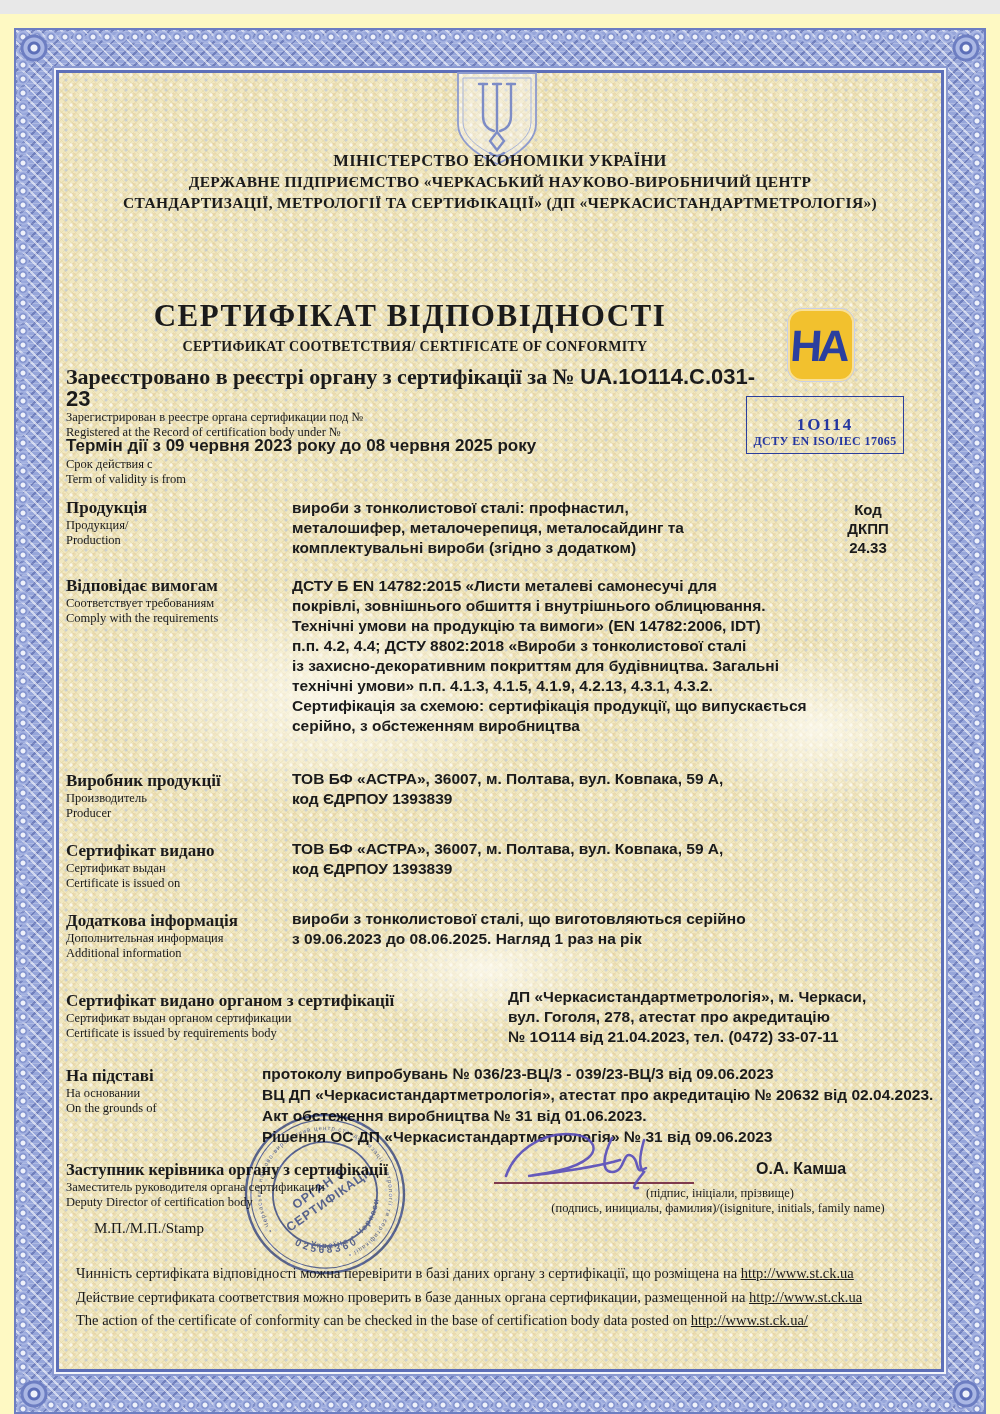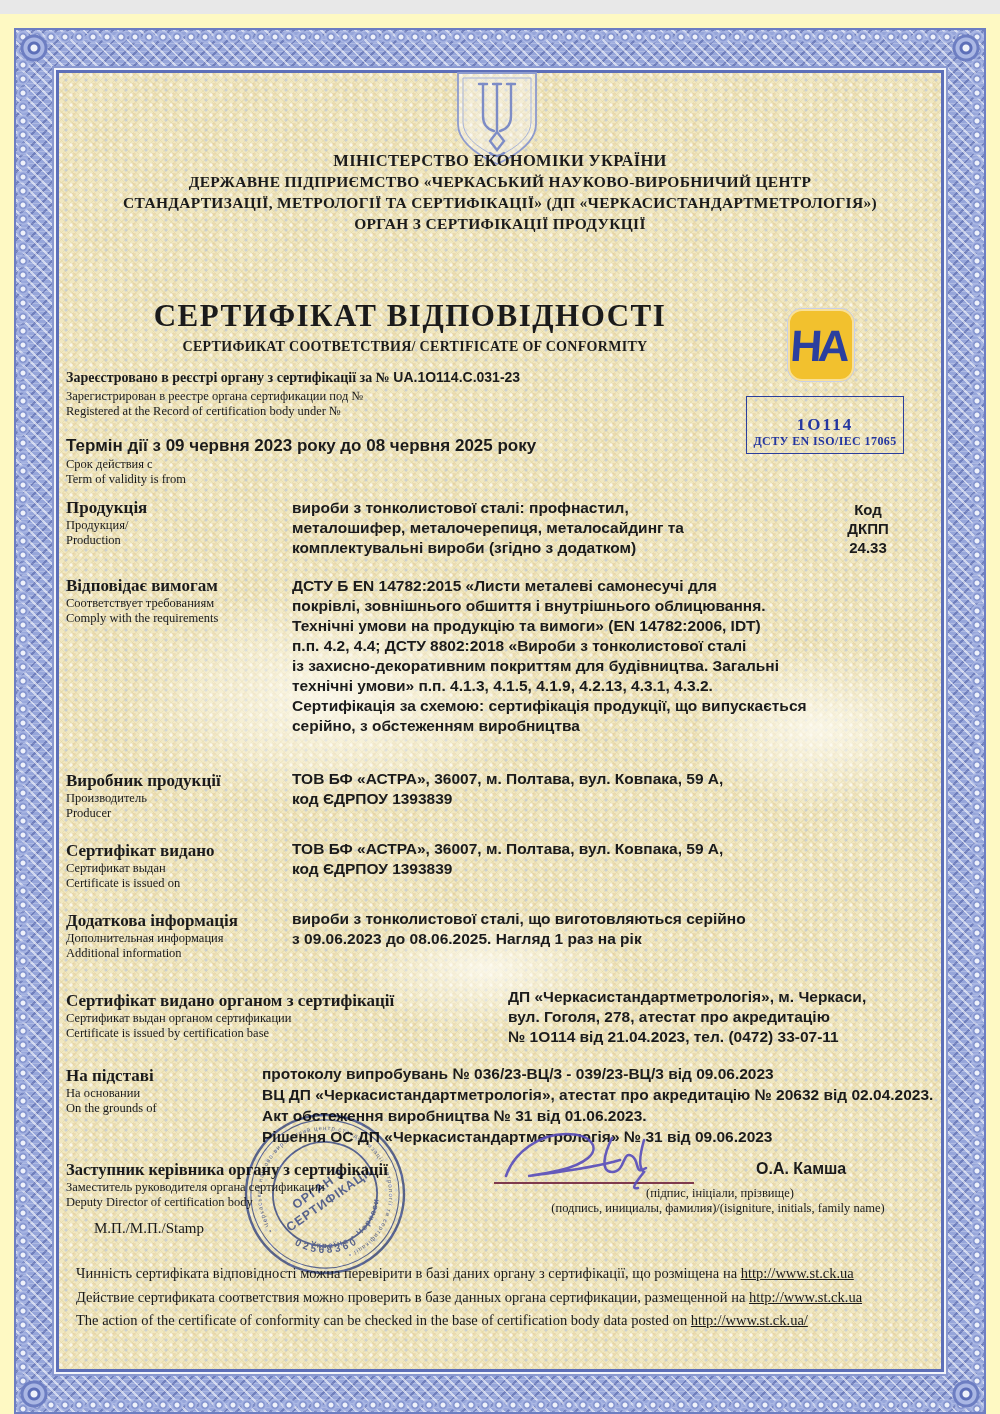--- a/index.html
+++ b/index.html
@@ -87,40 +87,39 @@
           <path d="M47,62 L40,71 L47,80 L54,71 Z"></path>
           <path d="M40,83 Q47,89 54,83"></path>
         </g>
       </svg>
     </div>
 
     <div class="abs" style="left:70px;top:136px;width:860px;">
       <div class="hdr-line hdr-ministry">МІНІСТЕРСТВО ЕКОНОМІКИ УКРАЇНИ</div>
       <div class="hdr-line">ДЕРЖАВНЕ ПІДПРИЄМСТВО «ЧЕРКАСЬКИЙ НАУКОВО-ВИРОБНИЧИЙ ЦЕНТР</div>
       <div class="hdr-line">СТАНДАРТИЗАЦІЇ, МЕТРОЛОГІЇ ТА СЕРТИФІКАЦІЇ» (ДП «ЧЕРКАСИСТАНДАРТМЕТРОЛОГІЯ»)</div>
-      <div class="hdr-line">ОРГАН З СЕРТИФІКАЦІЇ ПРОДУКЦІЇ</div>
     </div>
 
     <div class="abs" style="left:60px;top:284px;width:700px;">
       <div class="title">СЕРТИФІКАТ ВІДПОВІДНОСТІ</div>
       <div class="subtitle">СЕРТИФИКАТ СООТВЕТСТВИЯ/ CERTIFICATE OF CONFORMITY</div>
     </div>
 
     <div class="abs logo-sq" style="left:788px;top:295px;width:66px;height:72px;">
       <svg width="66" height="72" viewBox="0 0 66 72">
         <text x="33" y="52" text-anchor="middle" font-family="Liberation Sans, sans-serif" font-weight="bold" font-size="44" letter-spacing="-4" fill="#2b3f9e" transform="skewX(-4)">НА</text>
       </svg>
     </div>
     <div class="abs idbox" style="left:746px;top:382px;width:156px;height:38px;">
       <div class="n1">1О114</div>
       <div class="n2">ДСТУ EN ISO/ІЕС 17065</div>
     </div>
 
     <div class="abs" style="left:66px;top:352px;width:700px;">
-      <div style="font-size:14px;line-height:22px;">
+      <div style="font-size:22px;line-height:22px;">
         <span class="serifB">Зареєстровано в реєстрі органу з сертифікації за № </span><span class="sans" style="font-weight:bold;">UA.1О114.С.031-23</span>
       </div>
       <div class="sub">Зарегистрирован в реестре органа сертификации под №</div>
       <div class="sub">Registered at the Record of certification body under №</div>
     </div>
 
     <div class="abs" style="left:66px;top:421px;width:700px;">
       <div class="val" style="font-size:17px;line-height:22px;">Термін дії з 09 червня 2023 року  до  08 червня 2025 року</div>
       <div class="sub">Срок действия с</div>
       <div class="sub">Term of validity is from</div>
@@ -172,21 +171,21 @@
       <div class="lbl">Додаткова інформація</div>
       <div class="sub">Дополнительная информация</div>
       <div class="sub">Additional information</div>
     </div>
     <div class="abs val" style="left:292px;top:895px;width:620px;">вироби з тонколистової сталі, що виготовляються серійно
 з 09.06.2023 до 08.06.2025. Нагляд 1 раз на рік</div>
 
     <div class="abs" style="left:66px;top:977px;width:440px;">
       <div class="lbl">Сертифікат видано органом з сертифікації</div>
       <div class="sub">Сертификат выдан органом сертификации</div>
-      <div class="sub">Certificate is issued by certification base</div>
+      <div class="sub">Certificate is issued by requirements body</div>
     </div>
     <div class="abs val" style="left:508px;top:973px;width:432px;">ДП «Черкасистандартметрологія», м. Черкаси,
 вул. Гоголя, 278, атестат про акредитацію
 № 1О114 від 21.04.2023, тел. (0472) 33-07-11</div>
 
     <div class="abs" style="left:66px;top:1052px;width:190px;">
       <div class="lbl">На підставі</div>
       <div class="sub">На основании</div>
       <div class="sub">On the grounds of</div>
     </div>

